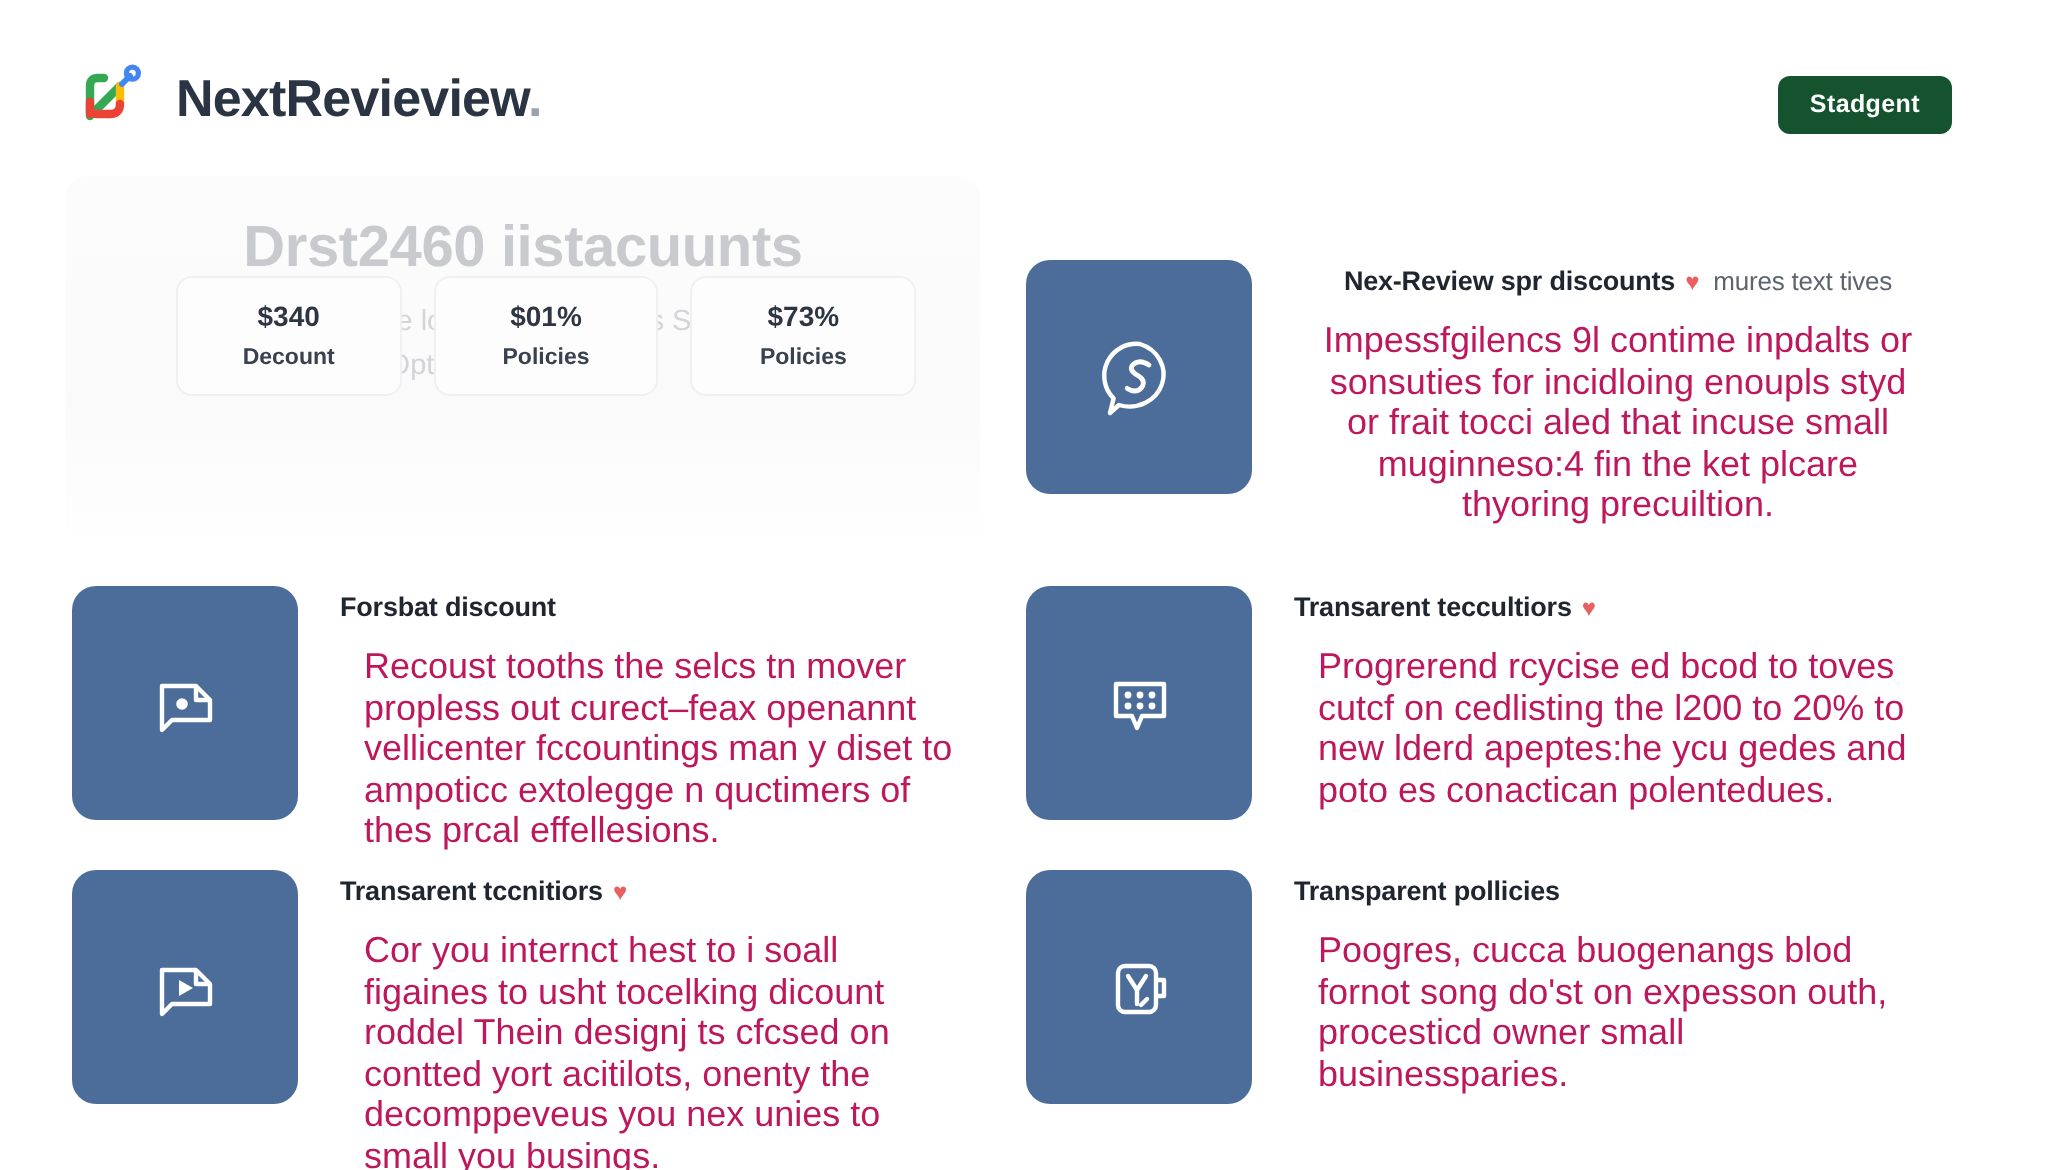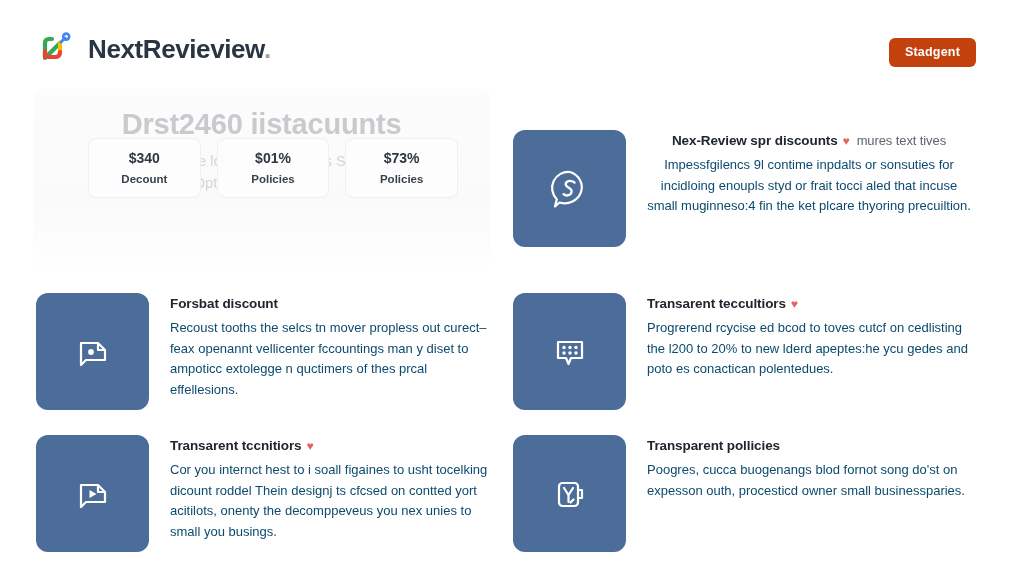--- a/index.html
+++ b/index.html
@@ -46,21 +46,21 @@
     color: #2a3442;
     letter-spacing: -0.4px;
     white-space: nowrap;
   }
   .brand-name .dot { color: #9aa3ad; }
 
   .header-btn {
     position: absolute;
     right: 48px;
     top: 38px;
-    background: #c2410c;
+    background: #14532d;
     color: #ffffff;
     border: none;
     border-radius: 6px;
     padding: 7px 16px 8px;
     font-family: "Liberation Sans", sans-serif;
     font-size: 12.5px;
     font-weight: 700;
     letter-spacing: 0.2px;
     cursor: pointer;
     text-align: center;
@@ -158,24 +158,24 @@
     font-size: 12px;
     margin-left: 5px;
   }
   .card-title .trail {
     font-weight: 400;
     color: #5d646e;
     margin-left: 7px;
     font-size: 13px;
   }
   .card-text {
-    font-size: 13px;
+    font-size: 18px;
     line-height: 20.5px;
-    color: #0c4a6e;
-    margin: 0;
+    color: #be185d;
+    margin: 12px;
   }
 
   
   #card-r1 { left: 513px; top: 130px; width: 462px; }
   #card-r1 .card-body { width: 324px; text-align: center; }
   #card-l1 { left: 36px; top: 293px; width: 455px; }
   #card-l1 .card-body { width: 320px; }
   #card-r2 { left: 513px; top: 293px; width: 462px; }
   #card-r2 .card-body { width: 328px; }
   #card-l2 { left: 36px; top: 435px; width: 455px; }

